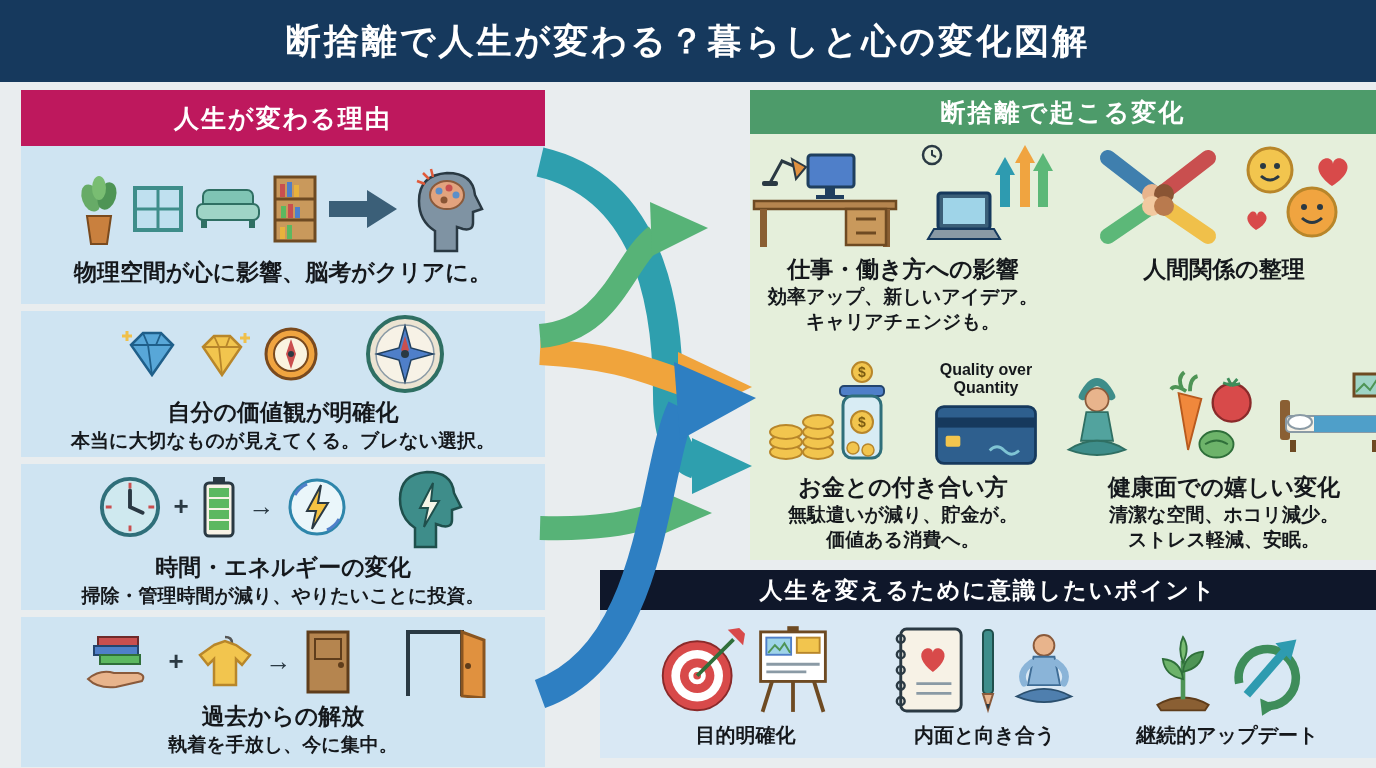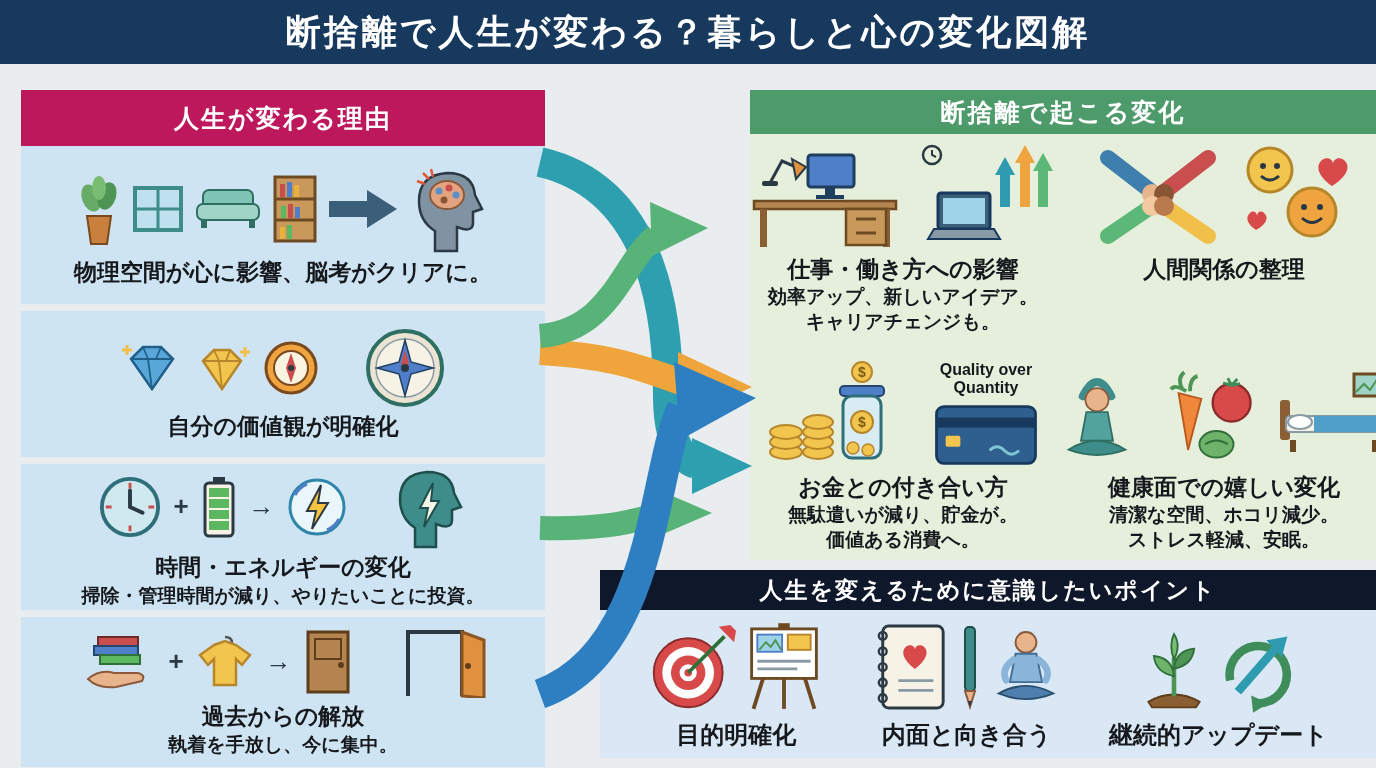--- a/index.html
+++ b/index.html
@@ -1,20 +1,20 @@
 <!DOCTYPE html>
 <html><head>
 <meta charset="utf-8">
 <style>
   *{margin:0;padding:0;box-sizing:border-box}
   html,body{background:#cfd6da}
   .canvas{position:relative;width:1376px;height:768px;background:#e9edef;overflow:hidden;
           font-family:"Liberation Sans","DejaVu Sans",sans-serif;color:#15181c}
   
-  .title-bar{position:absolute;left:0;top:0;width:100%;height:64px;background:#16395d;
+  .title-bar{position:absolute;left:0;top:0;width:100%;height:82px;background:#16395d;
              display:flex;align-items:center;justify-content:center;z-index:3}
   .title-bar h1{color:#fff;font-size:35px;font-weight:700;letter-spacing:3px}
   
   .panel{position:absolute;z-index:2}
   .panel-header{display:flex;align-items:center;justify-content:center;color:#fff;
                 font-weight:700;font-size:25px;letter-spacing:2px}
   
   .reasons{left:21px;top:90px;width:524px}
   .reasons .panel-header{height:56px;background:#be185d}
   .reason{background:#cfe4f2;display:flex;flex-direction:column;align-items:center;
@@ -36,21 +36,21 @@
   .c-title{font-size:23px;font-weight:700;text-align:center;margin-top:2px}
   .c-sub{font-size:19px;font-weight:700;text-align:center;white-space:pre-line;line-height:1.3;margin-top:0}
   .money-right{display:flex;flex-direction:column;align-items:center;gap:4px}
   .badge{font-size:16px;font-weight:700;white-space:pre-line;text-align:center;line-height:1.15}
   
   .points{left:600px;top:570px;width:776px}
   .points .panel-header{height:40px;background:#0f172a;font-size:23px}
   .points-body{background:#d9e8f4;height:148px;display:flex;align-items:center;justify-content:space-evenly}
   .p-item{display:flex;flex-direction:column;align-items:center;gap:2px}
   .p-icons{display:flex;align-items:center;gap:8px;height:100px}
-  .p-label{font-size:24px;font-weight:700}
+  .p-label{font-size:20px;font-weight:700}
   
   .arrows{position:absolute;left:0;top:0;z-index:4;pointer-events:none}
 </style>
 </head>
 <body>
 
 <div class="canvas">
 
   <header class="title-bar">
     <h1>断捨離で人生が変わる？暮らしと心の変化図解</h1>
@@ -127,20 +127,21 @@
         </svg>
         <svg class="gap-left" width="80" height="80" viewBox="0 0 80 80">
           <circle cx="40" cy="40" r="37" fill="#ece4d2" stroke="#2f6f63" stroke-width="4"></circle>
           <circle cx="40" cy="40" r="29" fill="#f7f2e6" stroke="#8a9aa5" stroke-width="1.5"></circle>
           <polygon points="40,12 46,34 68,40 46,46 40,68 34,46 12,40 34,34" fill="#4f7fc9" stroke="#1f3f5f" stroke-width="1.5"></polygon>
           <polygon points="40,22 44,36 40,40 36,36" fill="#c94f4f"></polygon>
           <circle cx="40" cy="40" r="4" fill="#2a3943"></circle>
         </svg>
       </div>
       <p class="r-title">自分の価値観が明確化</p>
+      <p class="r-sub">本当に大切なものが見えてくる。ブレない選択。</p>
     </section>
 
     <section class="reason h-146">
       <div class="icons" style="height:84px">
         <svg width="62" height="62" viewBox="0 0 64 64">
           <circle cx="32" cy="32" r="29" fill="#cfe9ef" stroke="#2f6f7a" stroke-width="4"></circle>
           <path d="M32 7 v6 M32 51 v6 M7 32 h6 M51 32 h6" stroke="#c94f4f" stroke-width="3"></path>
           <path d="M32 32 V15 M32 32 L45 38" stroke="#2a3943" stroke-width="4" stroke-linecap="round"></path>
         </svg>
         <span class="op">+</span>

